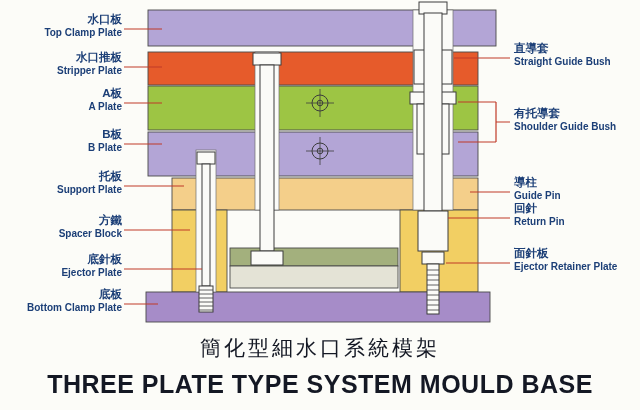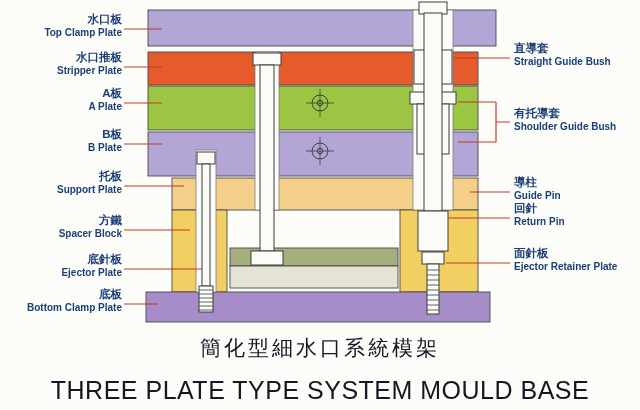--- a/index.html
+++ b/index.html
@@ -10,21 +10,21 @@
   svg{display:block}
   .plate{stroke:#4a4a4a;stroke-width:0.9}
   .bore{fill:#fbfbf8;stroke:#6f6f6f;stroke-width:0.7}
   .pin{fill:#fbfbf8;stroke:#3c3c3c;stroke-width:1}
   .hatch{stroke:#3c3c3c;stroke-width:0.8;fill:none}
   .cross{stroke:#3c3c3c;fill:none}
   .leader path{fill:none;stroke:var(--leader,#c03a28);stroke-width:1.2}
   .lab-zh{font-family:"Liberation Sans",sans-serif;font-size:11.5px;font-weight:bold;fill:var(--label,#1c3f77)}
   .lab-en{font-family:"Liberation Sans",sans-serif;font-size:10px;font-weight:bold;fill:var(--label,#1c3f77)}
   .title-zh{text-align:center;font-weight:normal;font-size:21px;letter-spacing:3px;color:var(--title,#141824);margin-top:2px}
-  .title-en{text-align:center;font-weight:normal;font-size:25px;letter-spacing:0.5px;color:var(--title,#141824);margin-top:14px}
+  .title-en{text-align:center;font-weight:bold;font-size:25px;letter-spacing:0.5px;color:var(--title,#141824);margin-top:8px}
 </style>
 </head>
 <body>
 
 <div class="page">
 
   <svg width="640" height="332" viewBox="0 0 640 332">
 
     <g>
       <rect class="plate" x="148" y="10" width="348" height="36" fill="#b3a5d6"></rect>

